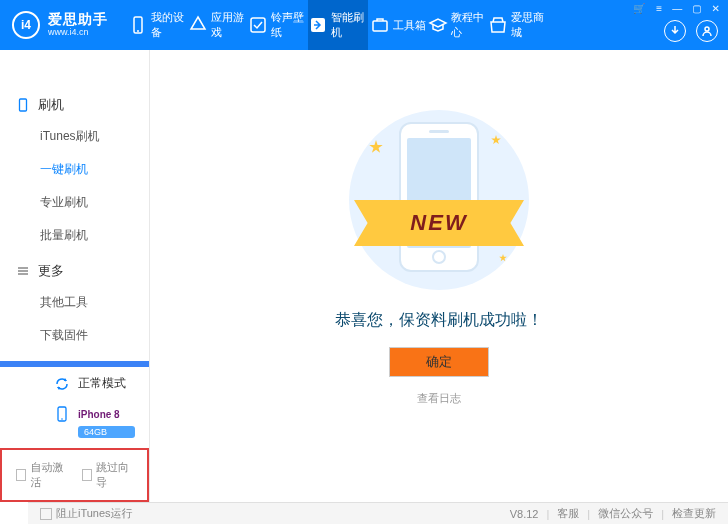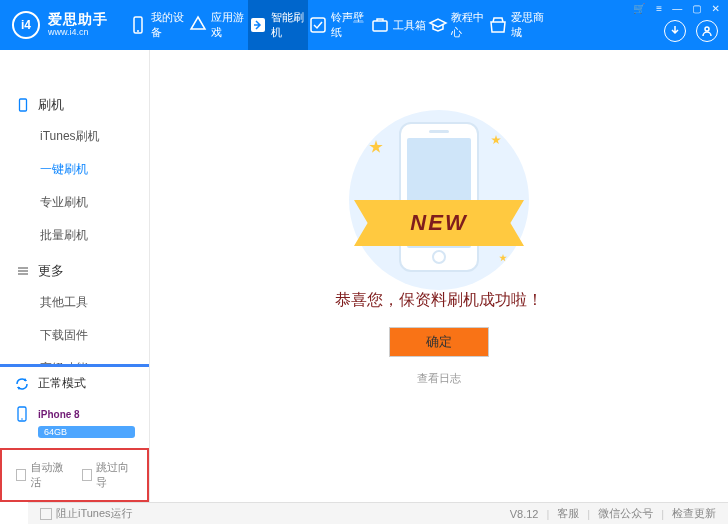--- a/index.html
+++ b/index.html
@@ -26,21 +26,21 @@
     
     .body-area { display: flex; height: calc(524px - 50px - 22px); }
     
     .sidebar { width: 150px; border-right: 1px solid #e8e8e8; display: flex; flex-direction: column; background: #fff; }
     .sb-scroll { flex: 1; overflow: hidden; padding-top: 16px; margin-top: 20px; }
     .sb-section-header { display: flex; align-items: center; gap: 8px; padding: 10px 16px 6px; color: #333; font-size: 13px; }
     .sb-section-header svg { width: 14px; height: 14px; }
     .sb-item { padding: 8px 16px 8px 40px; font-size: 12px; color: #555; cursor: pointer; }
     .sb-item.active { color: #0a84ff; }
     
-    .sb-bottom { border-top: 3px solid #3b82f6; }
+    .sb-bottom { border-top: 6px solid #3b82f6; padding-left: 40px; }
     .mode-row { display: flex; align-items: center; gap: 8px; padding: 8px 14px; font-size: 12px; color: #333; cursor: pointer; }
     .mode-row svg { width: 16px; height: 16px; }
     .device-row { padding: 6px 14px 10px; display: flex; flex-direction: column; gap: 4px; cursor: pointer; }
     .device-head { display: flex; align-items: center; gap: 8px; font-size: 10px; color: #701a75; font-weight: bold; }
     .device-head svg { width: 16px; height: 16px; }
     .badge { display: inline-block; background: #4da6ff; color: #fff; font-size: 9px; padding: 1px 6px; border-radius: 3px; margin-left: 24px; font-weight: normal; }
     
     .check-row { display: flex; gap: 14px; padding: 10px 14px; border: 2px solid #e04040; font-size: 11px; color: #888; }
     .chk { display: flex; align-items: center; gap: 4px; cursor: pointer; }
     .chk-box { width: 12px; height: 12px; border: 1px solid #bbb; display: inline-block; }
@@ -52,21 +52,21 @@
     .phone { position: absolute; top: 12px; left: 50%; transform: translateX(-50%); width: 80px; height: 150px; background: #fff; border: 2px solid #d6e6f5; border-radius: 12px; }
     .phone::before { content: ""; position: absolute; top: 6px; left: 50%; transform: translateX(-50%); width: 20px; height: 3px; background: #d6e6f5; border-radius: 2px; }
     .phone::after { content: ""; position: absolute; bottom: 6px; left: 50%; transform: translateX(-50%); width: 10px; height: 10px; border: 2px solid #d6e6f5; border-radius: 50%; }
     .phone-screen { position: absolute; top: 14px; bottom: 22px; left: 6px; right: 6px; background: #cfe5f9; border-radius: 2px; }
     .ribbon { position: absolute; top: 90px; left: 50%; transform: translateX(-50%); width: 170px; height: 46px; background: #ffc940; display: flex; align-items: center; justify-content: center; color: #7f1d1d; font-weight: 900; font-size: 22px; font-style: italic; letter-spacing: 2px; clip-path: polygon(0 0, 100% 0, 92% 50%, 100% 100%, 0 100%, 8% 50%); }
     .star { position: absolute; background: #ffc940; clip-path: polygon(50% 0%, 61% 35%, 98% 35%, 68% 57%, 79% 91%, 50% 70%, 21% 91%, 32% 57%, 2% 35%, 39% 35%); }
     .star.s1 { width: 14px; height: 14px; top: 30px; left: 20px; }
     .star.s2 { width: 10px; height: 10px; top: 25px; right: 28px; }
     .star.s3 { width: 8px; height: 8px; bottom: 28px; right: 22px; }
     
-    .msg { font-size: 16px; color: #7f1d1d; font-weight: 500; }
+    .msg { margin-top: 20px; font-size: 16px; color: #0c4a6e; font-weight: 500; }
     .ok-btn { margin-top: 16px; width: 100px; height: 30px; border: 1px solid #ccc; background: #f97316; cursor: pointer; font-size: 13px; color: #333; }
     .log-link { margin-top: 14px; font-size: 11px; color: #999; cursor: pointer; }
     
     .statusbar { height: 22px; background: #f5f5f5; border-top: 1px solid #e0e0e0; display: flex; align-items: center; padding: 0 12px; font-size: 11px; color: #888; margin-left: 28px; }
     .statusbar .sb-left { display: flex; align-items: center; gap: 5px; }
     .statusbar .sb-right { margin-left: auto; display: flex; align-items: center; gap: 8px; }
     .statusbar .sep { color: #ccc; }
   </style>
 </head>
 <body>
@@ -90,37 +90,37 @@
         <span>我的设备</span>
       </div>
       <div class="nav-tab">
         <span class="nav-icon">
           <svg width="20" height="20" viewBox="0 0 20 20">
             <path fill="none" stroke="#fff" stroke-width="1.5" d="M10 2l7 12H3z"></path>
           </svg>
         </span>
         <span>应用游戏</span>
       </div>
+      <div class="nav-tab">
+        <span class="nav-icon">
+          <svg width="20" height="20" viewBox="0 0 20 20">
+            <rect x="3" y="3" width="14" height="14" rx="2" fill="none" stroke="#fff" stroke-width="1.5"></rect>
+            <path d="M6 10l3 3 5-6" fill="none" stroke="#fff" stroke-width="1.5"></path>
+          </svg>
+        </span>
+        <span>铃声壁纸</span>
+      </div>
       <div class="nav-tab active">
         <span class="nav-icon">
           <svg width="20" height="20" viewBox="0 0 20 20">
             <rect x="3" y="3" width="14" height="14" rx="2" fill="#fff"></rect>
             <path d="M8 6l4 4-4 4M12 10H6" stroke="#0a84ff" stroke-width="1.5" fill="none"></path>
           </svg>
         </span>
         <span>智能刷机</span>
-      </div>
-      <div class="nav-tab">
-        <span class="nav-icon">
-          <svg width="20" height="20" viewBox="0 0 20 20">
-            <rect x="3" y="3" width="14" height="14" rx="2" fill="none" stroke="#fff" stroke-width="1.5"></rect>
-            <path d="M6 10l3 3 5-6" fill="none" stroke="#fff" stroke-width="1.5"></path>
-          </svg>
-        </span>
-        <span>铃声壁纸</span>
       </div>
       <div class="nav-tab">
         <span class="nav-icon">
           <svg width="20" height="20" viewBox="0 0 20 20">
             <rect x="3" y="6" width="14" height="10" rx="1" fill="none" stroke="#fff" stroke-width="1.5"></rect>
             <path d="M7 6V4h6v2" fill="none" stroke="#fff" stroke-width="1.5"></path>
           </svg>
         </span>
         <span>工具箱</span>
       </div>

